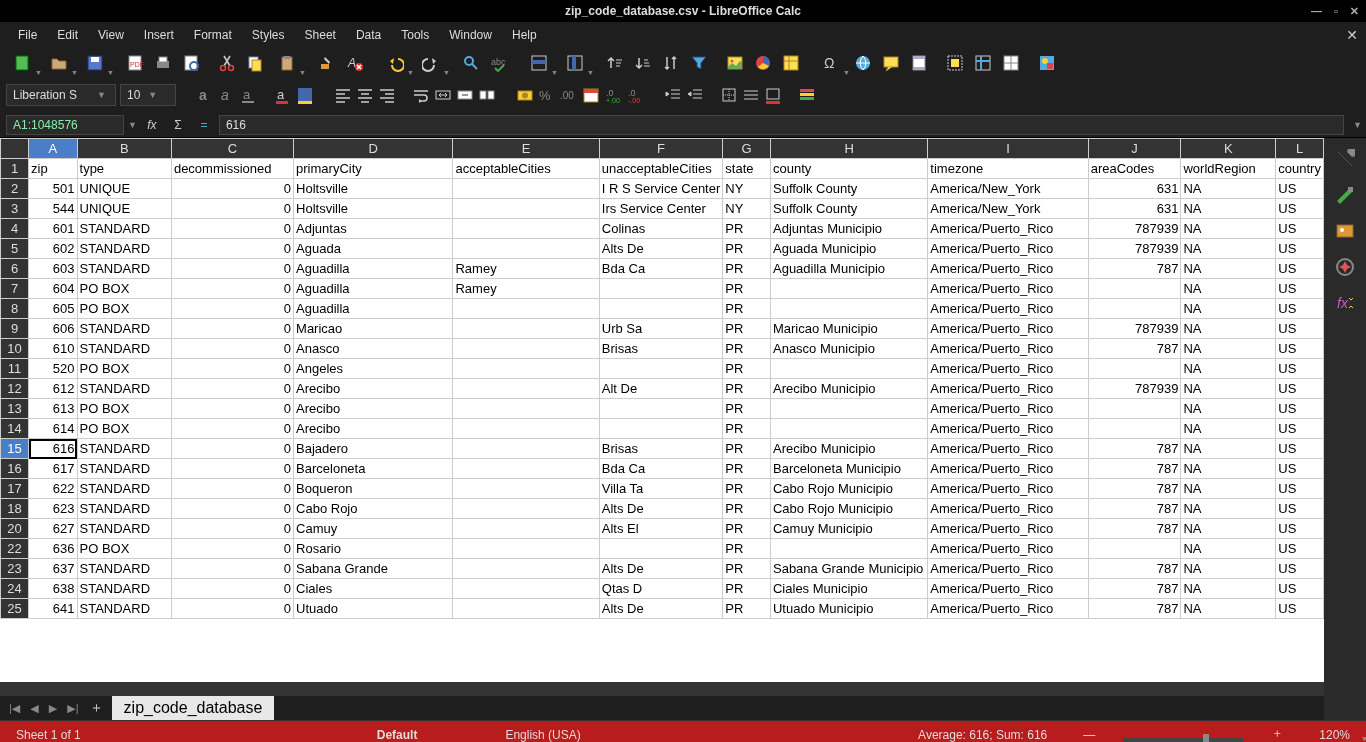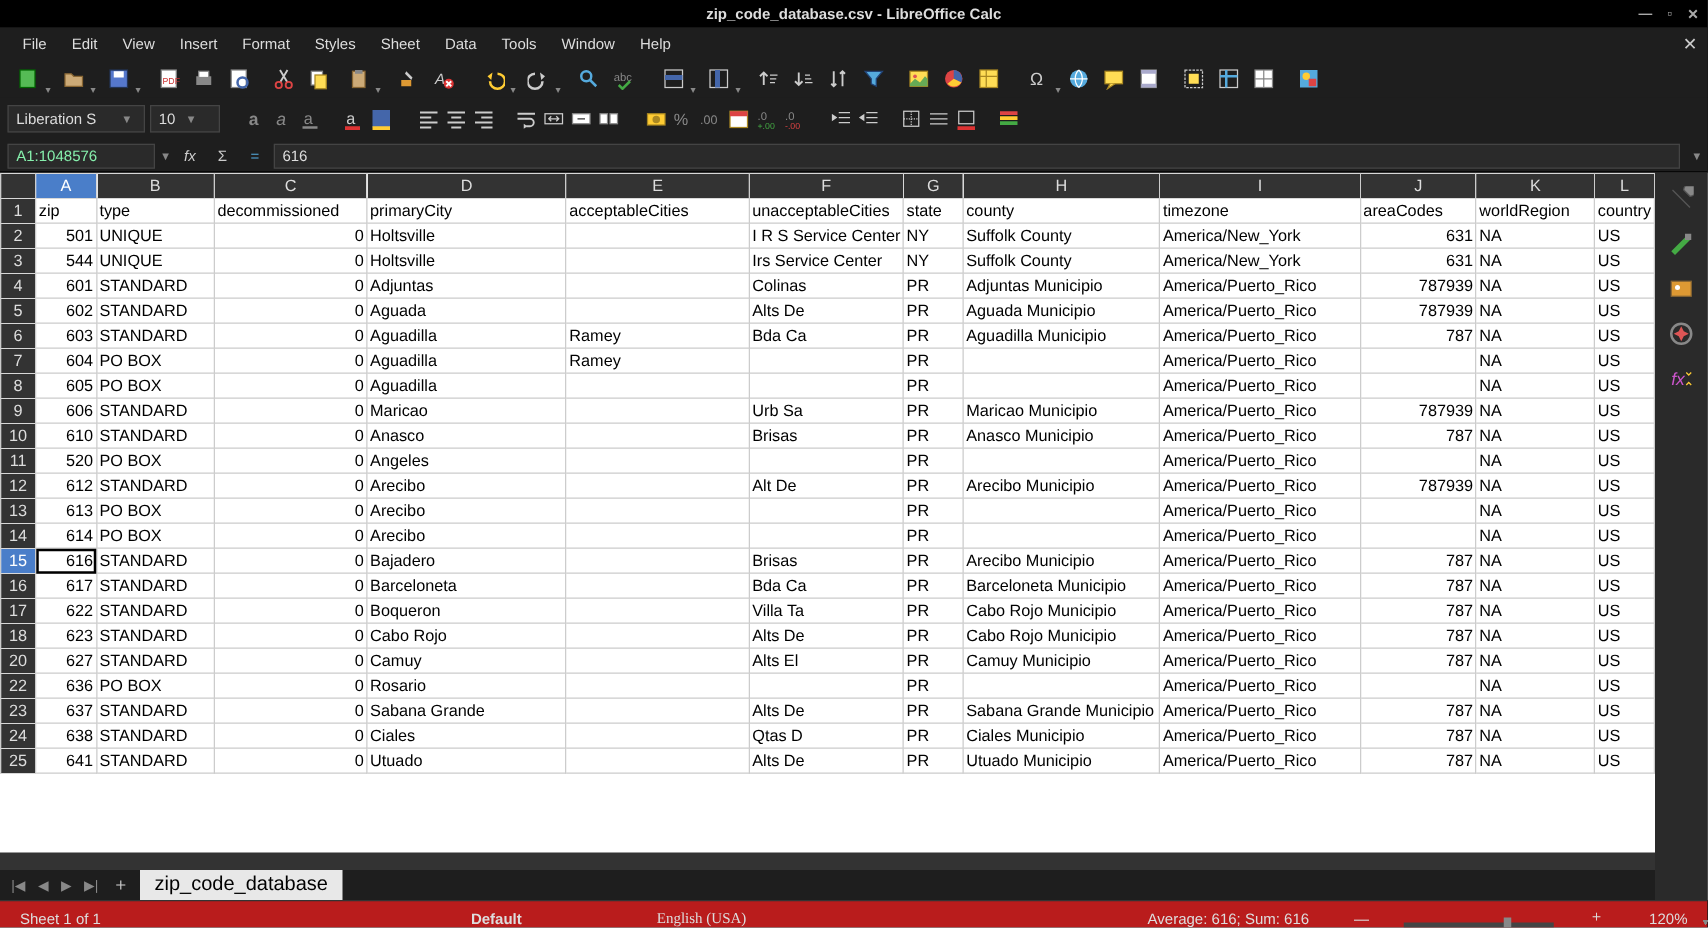--- a/index.html
+++ b/index.html
@@ -889,21 +889,21 @@
           <text x="2" y="15" font-size="14" font-style="italic" fill="#c5c">fx</text>
           <path d="M14 5l2 2 2-2M14 15l2-2 2 2" stroke="#fc3" fill="none"></path>
         </svg>
       </div>
   </div>
 </div>
 
 <div class="statusbar">
   <span class="seg">Sheet 1 of 1</span>
   <span class="seg" style="margin-left:260px;font-weight:bold;">Default</span>
-  <span class="seg" style="margin-left:72px;font-family:Liberation Serif, serif;">English (USA)</span>
+  <span class="seg" style="margin-left:52px;">English (USA)</span>
   <span class="spacer"></span>
   <span class="seg">Average: 616; Sum: 616</span>
   <span class="seg">—</span>
   <div class="zoom-slider">
       <div class="thumb"></div>
     </div>
   <span class="seg">＋</span>
   <span class="seg">120%</span>
 </div>
 

